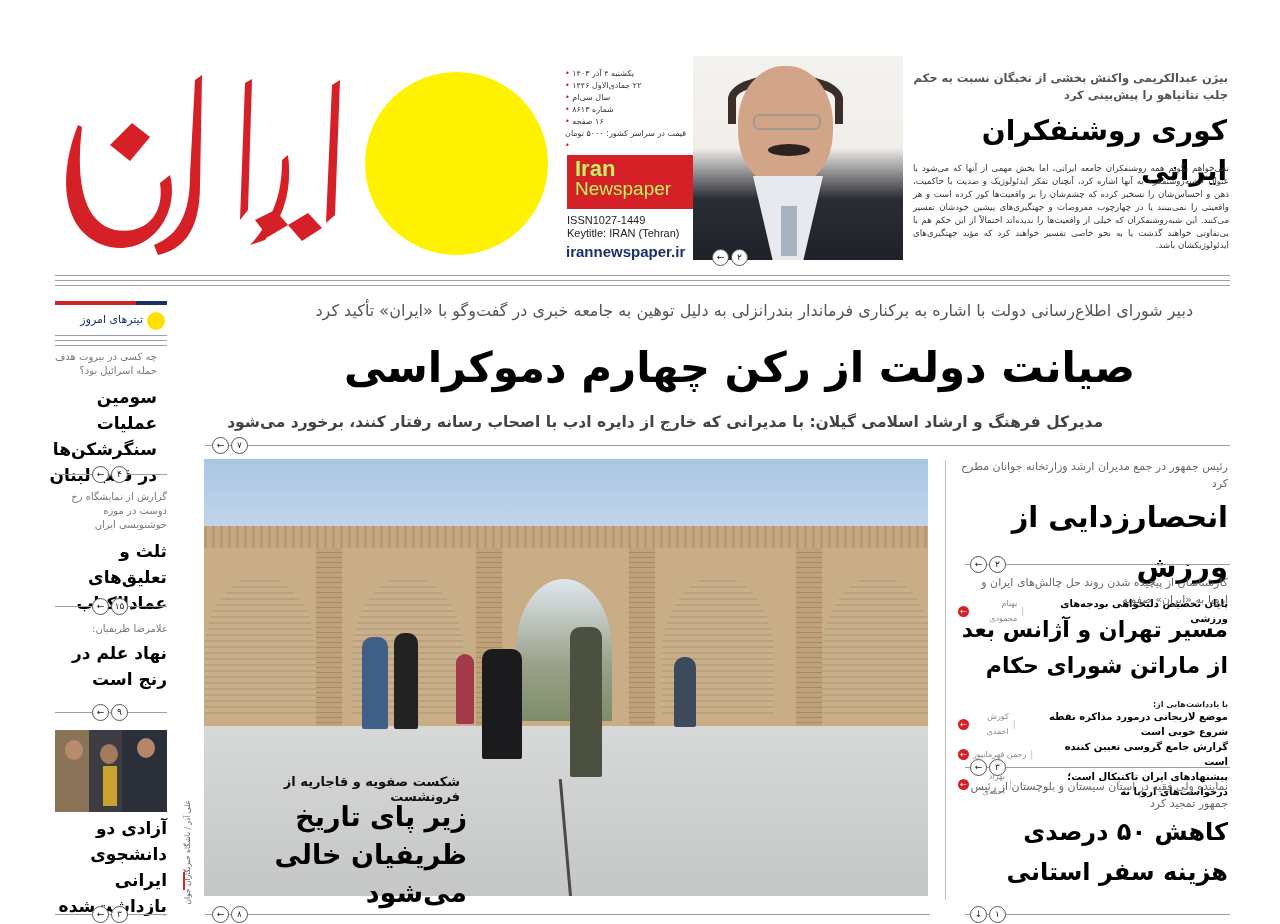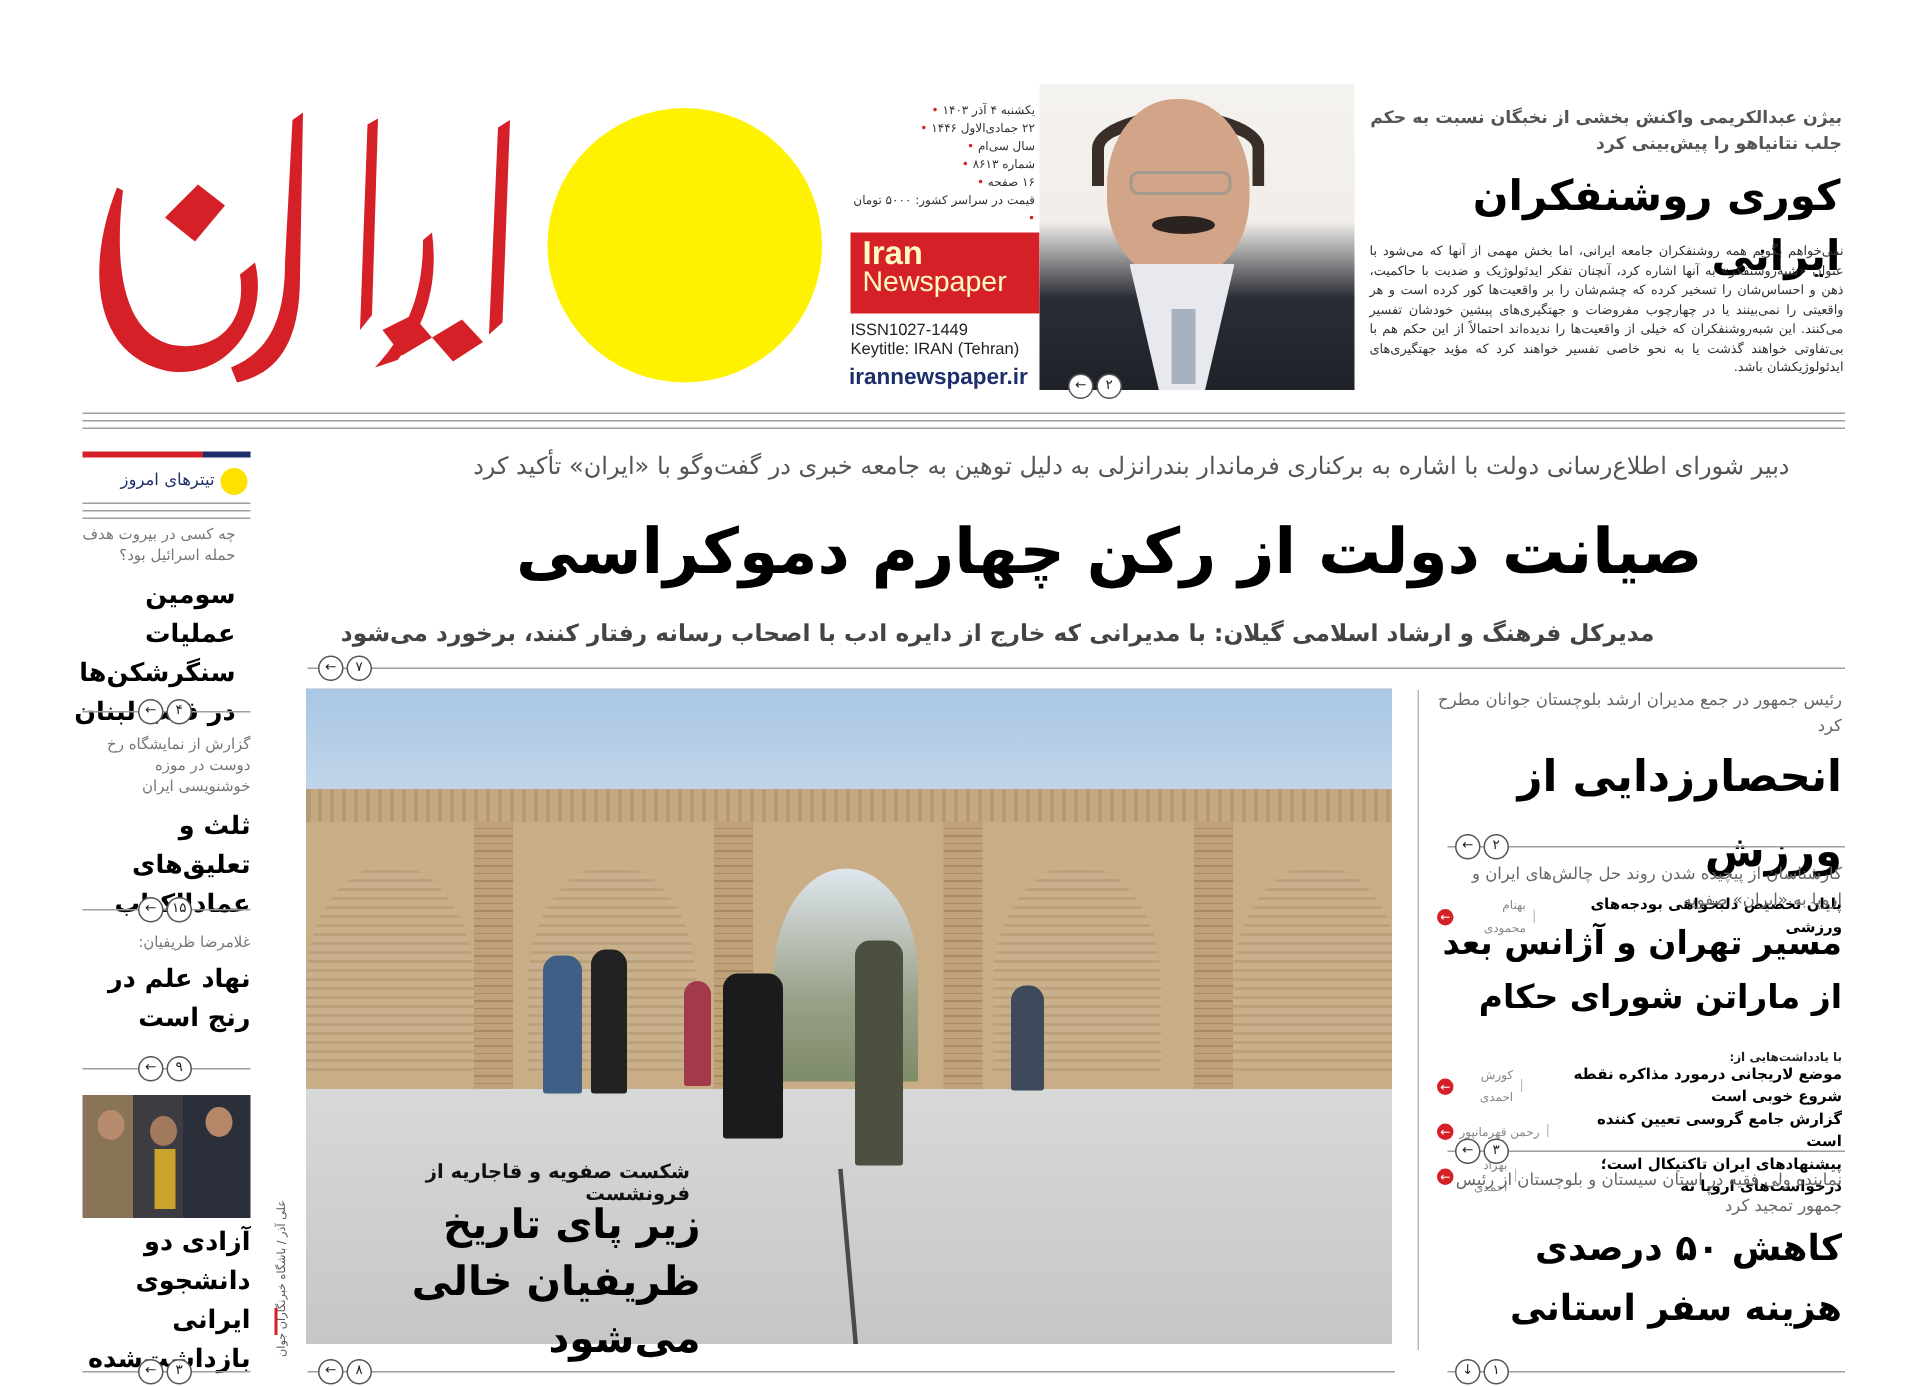--- a/index.html
+++ b/index.html
@@ -3,23 +3,23 @@
 <meta charset="utf-8">
 <style>
 *{box-sizing:border-box;margin:0;padding:0}
 body{width:1280px;height:924px;background:#fff;position:relative;overflow:hidden;font-family:"DejaVu Sans",sans-serif;color:#111}
 .abs{position:absolute}
 .rtl{direction:rtl;text-align:right}
 
 #logo{left:50px;top:65px;width:305px;height:200px}
 #sun{left:365px;top:72px;width:183px;height:183px;border-radius:50%;background:#fff200}
 #issue{left:565px;top:68px;width:125px;font-size:8px;line-height:12px;color:#333}
-#issue li{list-style:none;direction:rtl;text-align:right}
+#issue li{list-style:none;direction:rtl;text-align:left}
 #issue li::after{content:" •";color:#d62027}
-#brandbox{left:567px;top:155px;width:126px;height:54px;background:#d62027;color:#fef9c3;font-family:"Liberation Sans",sans-serif;padding:4px 8px;line-height:20px}
+#brandbox{left:567px;top:155px;width:126px;height:54px;background:#d62027;color:#bef264;font-family:"Liberation Sans",sans-serif;padding:4px 8px;line-height:20px}
 #brandbox .b1{font-weight:bold;font-size:22px;display:block}
 #brandbox .b2{font-size:19px;display:block}
 #issn{left:567px;top:214px;font-size:11px;line-height:13px;font-family:"Liberation Sans",sans-serif;color:#222}
 #site{left:566px;top:243px;font-size:15px;font-weight:bold;color:#1d2f6b;font-family:"Liberation Sans",sans-serif}
 #portrait{left:693px;top:56px;width:210px;height:204px;background:linear-gradient(180deg,#f4f2ef 0%,#f1eeea 45%,#2a2d35 70%,#1f2129 100%);overflow:hidden}
 #portrait .face{position:absolute;left:45px;top:10px;width:95px;height:120px;border-radius:48% 48% 45% 45%;background:#d2a488}
 #portrait .hair{position:absolute;left:35px;top:18px;width:115px;height:50px;border-radius:50% 50% 0 0;border-top:10px solid #3a2e28;border-left:8px solid #3a2e28;border-right:8px solid #3a2e28}
 #portrait .shirt{position:absolute;left:60px;top:120px;width:70px;height:90px;background:#e8e9ef;clip-path:polygon(0 0,100% 0,70% 100%,30% 100%)}
 #portrait .tie{position:absolute;left:88px;top:150px;width:16px;height:50px;background:#a8b1c0}
 #portrait .stache{position:absolute;left:75px;top:88px;width:42px;height:12px;background:#2b2320;border-radius:50%}
@@ -215,21 +215,21 @@
 <div id="photo-title" class="abs rtl">زیر پای تاریخ ظریفیان خالی می‌شود</div>
 <div class="rule" style="left:205px;top:914px;width:725px"></div>
 <div class="ref" style="left:212px;top:906px">
   <span class="pill">←</span>
   <span class="pill">۸</span>
 </div>
 
 <div class="rule" style="left:945px;top:460px;width:1px;height:440px;background:#bbb"></div>
 
 <div class="abs rtl" style="left:958px;top:458px;width:270px">
-  <div class="rk">رئیس جمهور در جمع مدیران ارشد بلوچستان جوانان مطرح کرد</div>
+  <div class="rk">رئیس جمهور در جمع مدیران ارشد وزارتخانه جوانان مطرح کرد</div>
   <div class="rt" style="font-size:29px;line-height:50px">انحصارزدایی از ورزش</div>
   <div class="bullet" style="margin-top:4px">
     <span class="ico">←</span>
     <span class="au">بهنام محمودی</span>
     <span class="sep">|</span>
     <span class="tx">پایان تخصیص دلبخواهی بودجه‌های ورزشی</span>
   </div>
 </div>
 <div class="rule" style="left:965px;top:564px;width:265px"></div>
 <div class="ref" style="left:970px;top:556px">

